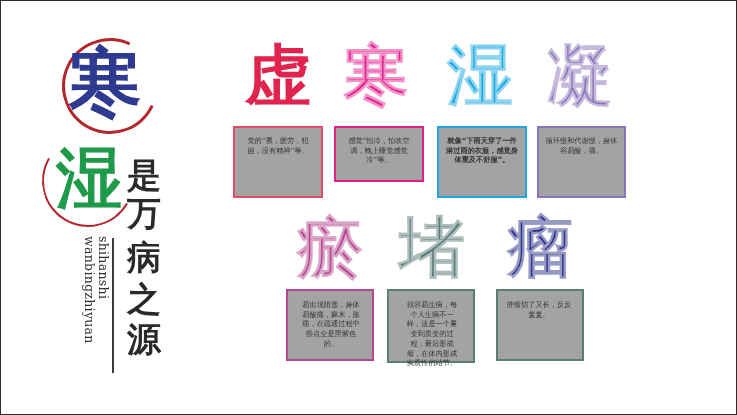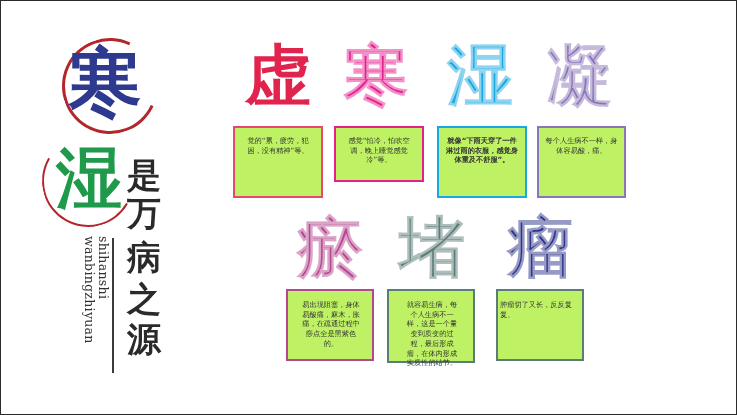--- a/index.html
+++ b/index.html
@@ -34,26 +34,26 @@
   .vline { position: absolute; left: 112px; top: 238px; width: 2px; height: 135px; background: #3a3a3a; }
 
   .big-char {
     position: absolute; font-family: "DejaVu Serif", "Liberation Serif", serif;
     font-weight: bold; font-size: 66px; line-height: 1; text-align: center; width: 80px;
   }
   .big-char.pattern {
     -webkit-text-stroke: 0.6px rgba(255,255,255,0.5);
   }
   .box {
-    position: absolute; box-sizing: border-box; border: 2px solid; background: #bef264;
+    position: absolute; box-sizing: border-box; border: 2px solid; background: #a3a3a3;
     font-family: "DejaVu Sans", "Liberation Sans", sans-serif;
     font-size: 7.2px; color: #333; line-height: 1.35; text-align: center;
     padding: 8px 6px 0 6px;
   }
-  .box.left { text-align: left; padding-left: 2px; padding-right: 10px; }
+  .box.left { text-align: center; padding-left: 8px; padding-right: 10px; }
 </style>
 </head>
 <body>
 
 <div class="frame"></div>
 
 <div class="ring ring-top"></div>
 <div class="ring ring-bottom"></div>
 <div class="logo-char logo-han">寒</div>
 <div class="logo-char logo-shi">湿</div>
@@ -76,21 +76,21 @@
 <div class="box" style="left:233px; top:126px; width:90px; height:72px; border-color:#e8476e;">
   <span>觉的“累，疲劳，犯困，没有精神”等。</span>
 </div>
 <div class="box" style="left:334px; top:126px; width:90px; height:56px; border-color:#e4208f;">
   <span>感觉“怕冷，怕吹空调，晚上睡觉感觉冷”等。</span>
 </div>
 <div class="box" style="left:437px; top:126px; width:90px; height:72px; border-color:#1aa8e2;font-weight:bold;">
   <span>就像“下雨天穿了一件淋过雨的衣服，感觉身体重及不舒服”。</span>
 </div>
 <div class="box" style="left:537px; top:126px; width:89px; height:72px; border-color:#8a75b8;">
-  <span>每个人生病不一样，身体容易酸，痛。</span>
+  <span>循环慢和代谢慢，身体容易酸，痛。</span>
 </div>
 
 <div class="big-char pattern" style="left:290px; top:214px; color:#b4478f;">瘀</div>
 <div class="big-char pattern" style="left:392px; top:214px; color:#5a7d78;">堵</div>
 <div class="big-char pattern" style="left:500px; top:214px; color:#2e358a;">瘤</div>
 
 <div class="box" style="left:286px; top:289px; width:88px; height:72px; border-color:#b4478f; padding-top:9px; padding-left:14px; padding-right:12px;">
   <span>易出现阻塞，身体易酸痛，麻木，胀痛，在疏通过程中痧点全是黑紫色的。</span>
 </div>
 <div class="box" style="left:387px; top:289px; width:88px; height:74px; border-color:#5a7d78; padding-top:9px; padding-left:16px; padding-right:14px;">

